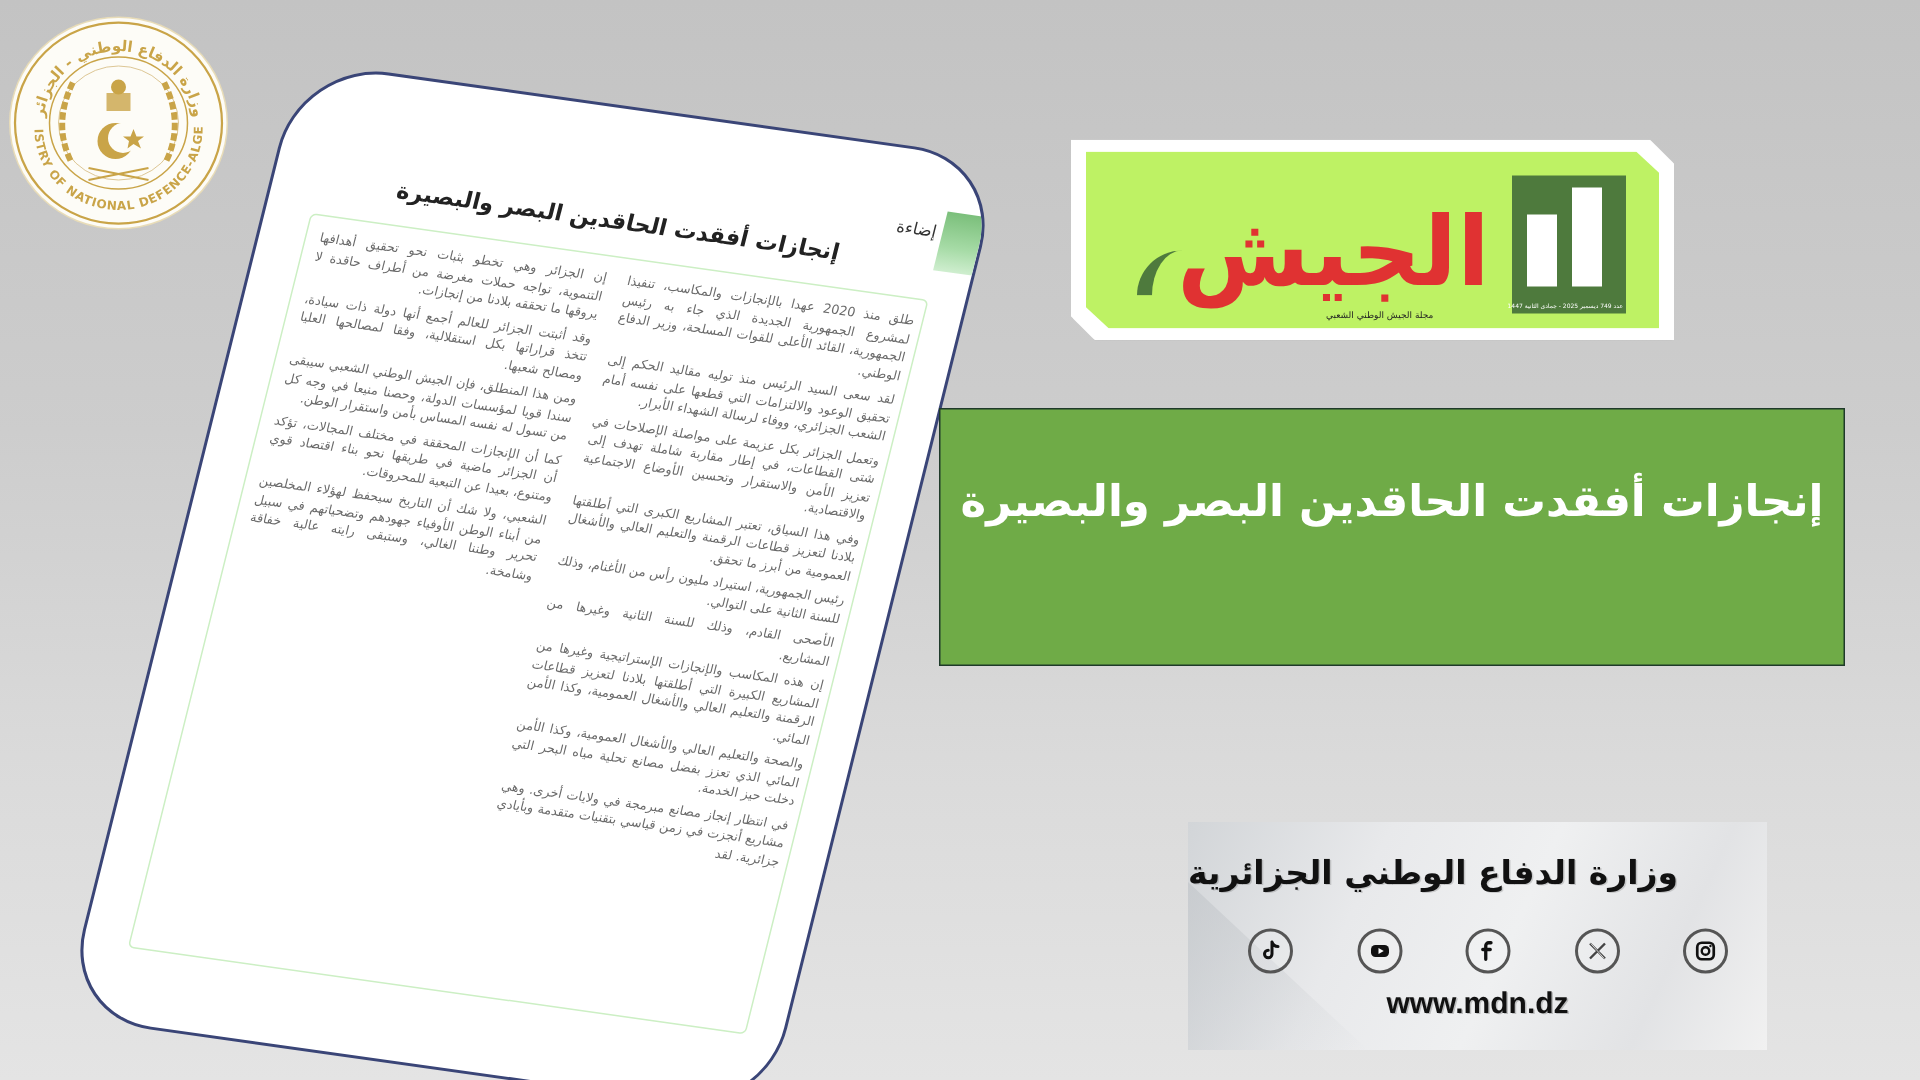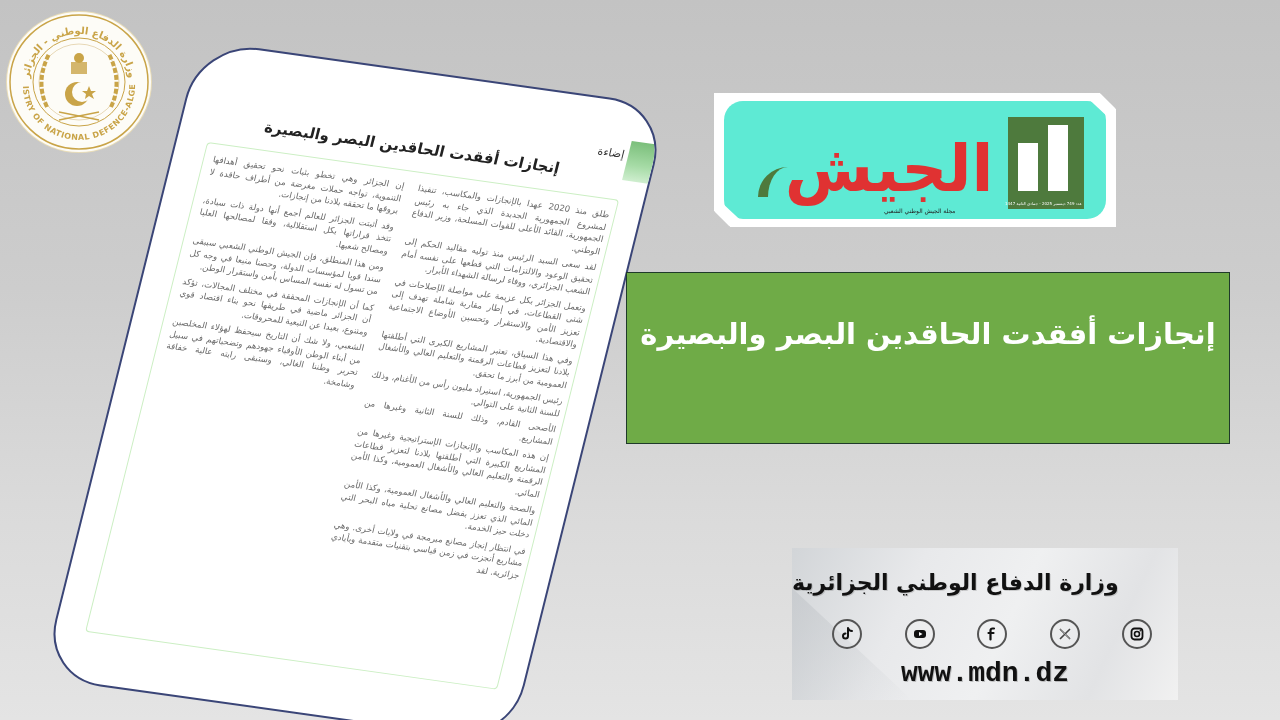--- a/index.html
+++ b/index.html
@@ -62,23 +62,22 @@
 
     
     .masthead {
       position: absolute; left: 714px; top: 93px; width: 402px; height: 134px;
       background: #ffffff;
       clip-path: polygon(0 0, 96% 0, 100% 12%, 100% 100%, 4% 100%, 0 88%);
       box-shadow: 0 1px 3px rgba(0,0,0,0.3);
     }
     .masthead-inner {
       position: absolute; left: 10px; top: 8px; right: 10px; bottom: 8px;
-      background: #5eead4;
+      background: #bef264;
       clip-path: polygon(0 0, 96% 0, 100% 12%, 100% 100%, 4% 100%, 0 88%);
-      border-radius: 19px;
     }
     .mast-green {
       position: absolute; right: 22px; top: 16px; width: 76px; height: 92px;
       background: #4e7a3d;
     }
     .mast-green .alif1, .mast-green .alif2 {
       position: absolute; background: #ffffff; bottom: 18px;
     }
     .mast-green .alif1 { left: 10px; width: 20px; height: 48px; }
     .mast-green .alif2 { left: 40px; width: 20px; height: 66px; }
@@ -135,22 +134,22 @@
     }
     .social {
       width: 30px; height: 30px; border-radius: 50%;
       border: 2px solid #555; box-sizing: border-box;
       display: flex; align-items: center; justify-content: center;
       background: rgba(255,255,255,0.15);
     }
     .social svg { width: 16px; height: 16px; display: block; }
     .website {
       position: absolute; left: 0; right: 0; top: 110px; text-align: center;
-      font-family: Liberation Mono, monospace; font-weight: bold;
-      font-size: 28px; color: #111;
+      font-family: Liberation Sans, sans-serif; font-weight: bold;
+      font-size: 20px; color: #111;
       text-shadow: 1px 1px 0 rgba(0,0,0,0.2);
     }
   </style>
 </head>
 <body>
 
 <div class="seal">
   <svg viewBox="0 0 144 140">
     <defs>
       <path id="arcTop" d="M 22 70 A 50 48 0 0 1 122 70"></path>

